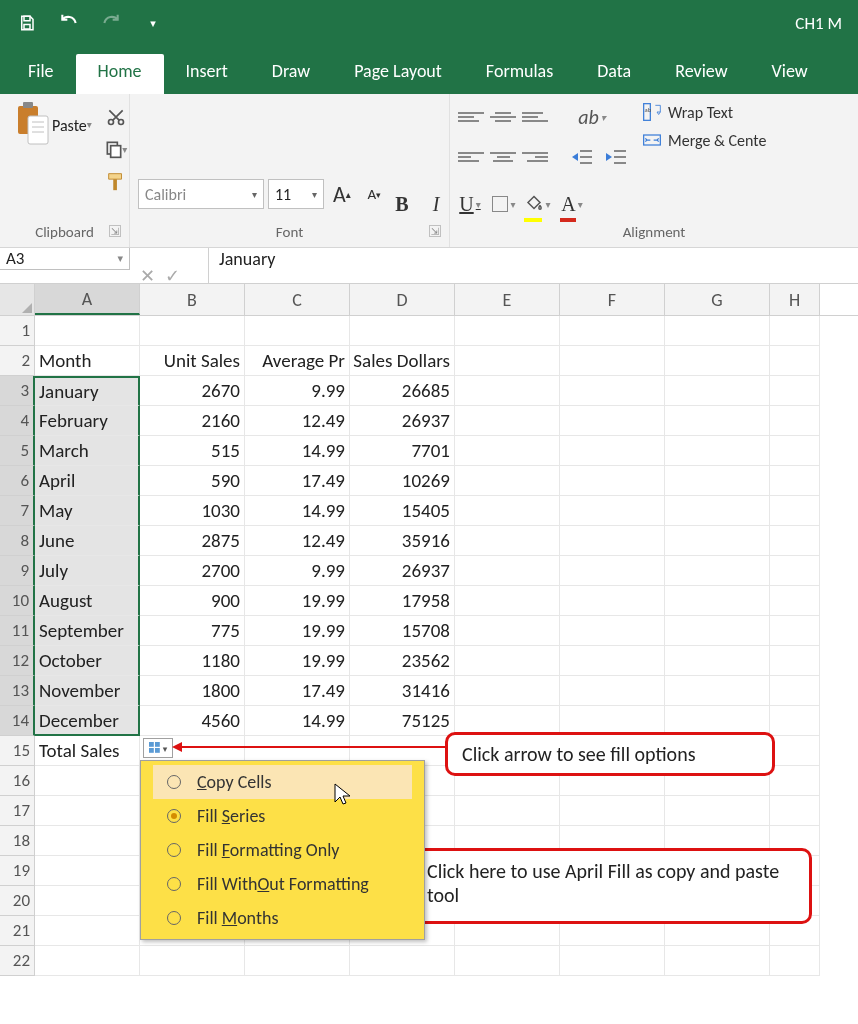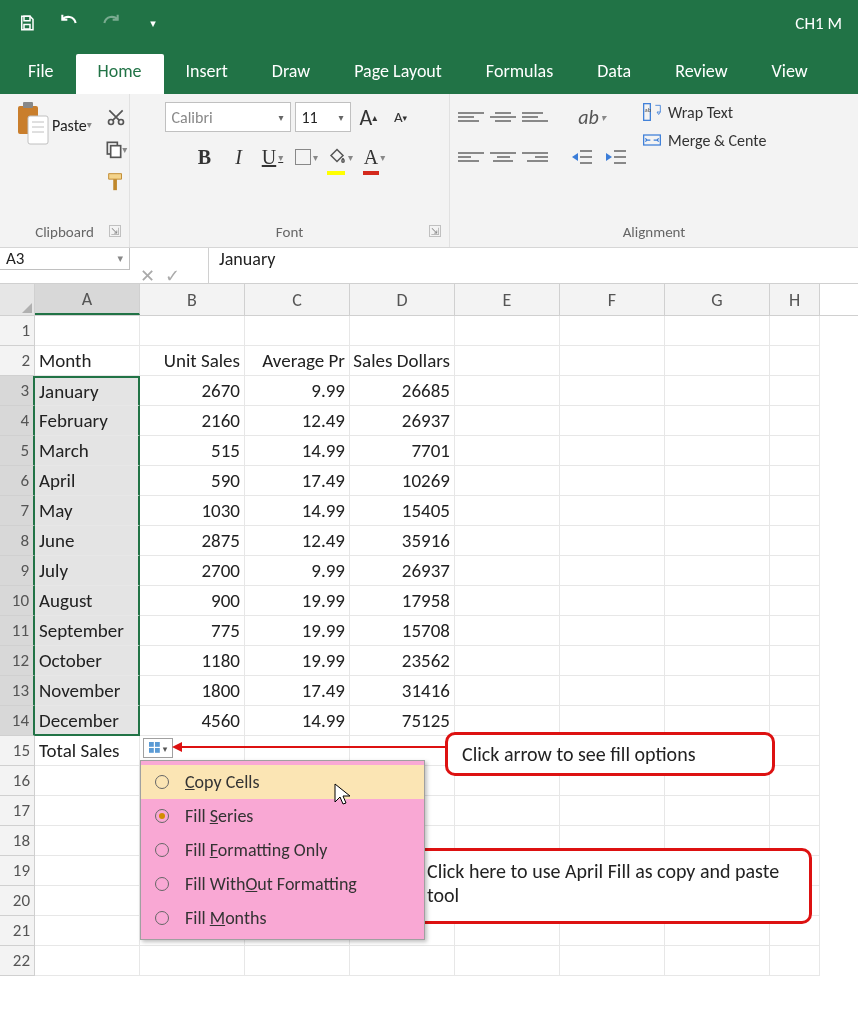--- a/index.html
+++ b/index.html
@@ -69,21 +69,21 @@
   .cell{width:105px;border-right:1px solid #e7e7e7;border-bottom:1px solid #e7e7e7;font-size:19px;padding:0 4px;display:flex;align-items:center;font-family:Calibri,sans-serif;overflow:hidden;white-space:nowrap;}
   .cell.last{width:50px;}
   .num{justify-content:flex-end;}
   .selcell{background:#e4e4e4;}
   .selband{border-right:2px solid #217346 !important;}
   .seltop{border-top:2px solid #217346;}
   .selbot{border-bottom:2px solid #217346 !important;}
   
   .autofill-btn{position:absolute;left:143px;top:548px;width:30px;height:20px;border:1px solid #a0a0a0;background:#fff;display:flex;align-items:center;justify-content:center;font-size:11px;color:#555;gap:2px;}
   
-  .afmenu{position:absolute;left:140px;top:570px;width:285px;background:#f9a8d4;border:1px solid #a0a0a0;box-shadow:2px 2px 4px rgba(0,0,0,0.25); padding:4px 0;z-index:50;}
+  .afmenu{position:absolute;left:140px;top:570px;width:285px;background:#fde047;border:1px solid #a0a0a0;box-shadow:2px 2px 4px rgba(0,0,0,0.25); padding:4px 12px;z-index:50;}
   .afitem{display:flex;align-items:center;gap:16px;padding:6px 14px;font-size:18px;color:#333;}
   .afitem.hover{background:#fbe5b4;}
   .afitem .radio{width:14px;height:14px;border:1px solid #666;border-radius:50%;display:flex;align-items:center;justify-content:center;}
   .afitem.selected .radio::after{content:"";width:6px;height:6px;background:#d48c00;border-radius:50%;}
   .afitem .u{text-decoration:underline;}
   .cursor{position:absolute;left:333px;top:587px;font-size:20px;pointer-events:none;z-index:60;}
   
   .callout{position:absolute;border:3px solid #d11;background:#fff;border-radius:10px;padding:8px 14px;font-size:20px;color:#222;z-index:40;}
   .callout1{left:445px;top:541px;width:330px;height:44px;display:flex;align-items:center;}
   .callout2{left:410px;top:660px;width:402px;height:76px;}
@@ -170,21 +170,21 @@
               <path d="M4 4 h14 v6 h-14 z" fill="#f3d38b" stroke="#c0882c"></path>
               <rect x="9" y="10" width="4" height="12" fill="#c0882c"></rect>
             </svg>
           </div>
       </div>
     </div>
     <div class="group-label"><span>Clipboard</span><span class="group-launcher">⇲</span></div>
   </div>
 
   <div class="group" style="width:320px;">
-    <div class="group-body" style="flex-direction:column;align-items:center;">
+    <div class="group-body" style="flex-direction:row;align-items:flex-end;">
       <div class="font-row1">
         <div class="combo fontname">
             <span>Calibri</span>
             <span class="caret">▾</span>
           </div>
         <div class="combo fontsize">
             <span>11</span>
             <span class="caret">▾</span>
           </div>
         <div class="fbtn A-big">A<span style="font-size:10px;vertical-align:super;">▴</span></div>

